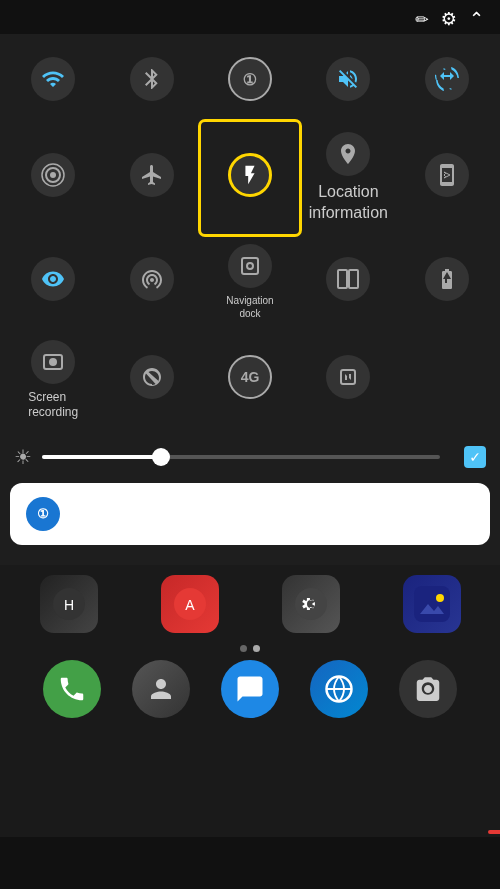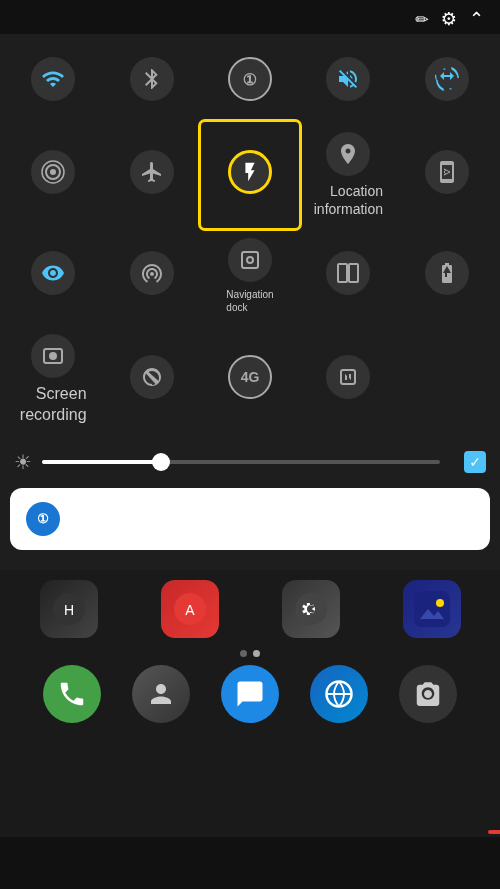--- a/index.html
+++ b/index.html
@@ -382,21 +382,21 @@
       </div>
       <span class="qs-label" style="color:#fff;"></span>
     </div>
 
     <div class="qs-item">
       <div class="qs-icon grey">
         <svg width="24" height="24" viewBox="0 0 24 24" fill="#aaa">
             <path d="M12 2C8.13 2 5 5.13 5 9c0 5.25 7 13 7 13s7-7.75 7-13c0-3.87-3.13-7-7-7zm0 9.5c-1.38 0-2.5-1.12-2.5-2.5s1.12-2.5 2.5-2.5 2.5 1.12 2.5 2.5-1.12 2.5-2.5 2.5z"></path>
           </svg>
       </div>
-      <span class="qs-label" style="font-size:14px; text-align:right; color:#ccc;">Location<br>information</span>
+      <span class="qs-label" style="font-size:16px; text-align:center; color:#ccc;">Location<br>information</span>
     </div>
 
     <div class="qs-item">
       <div class="qs-icon grey">
         <svg width="24" height="24" viewBox="0 0 24 24" fill="#aaa">
             <path d="M17 1.01L7 1c-1.1 0-2 .9-2 2v18c0 1.1.9 2 2 2h10c1.1 0 2-.9 2-2V3c0-1.1-.9-1.99-2-1.99zM17 19H7V5h10v14z"></path>
             <path d="M9 9l1.5 1.5L9 12l1.5 1.5L9 15l6-3z" fill="none" stroke="#aaa" stroke-width="1"></path>
           </svg>
       </div>
       <span class="qs-label"></span>
@@ -420,21 +420,21 @@
       <span class="qs-label"></span>
     </div>
 
     <div class="qs-item">
       <div class="qs-icon grey">
         <svg width="24" height="24" viewBox="0 0 24 24" fill="none" stroke="#aaa" stroke-width="2">
             <rect x="4" y="4" width="16" height="16" rx="2"></rect>
             <circle cx="12" cy="12" r="3"></circle>
           </svg>
       </div>
-      <span class="qs-label" style="font-size:10px; text-align:left; color:#ccc;">Navigation<br>dock</span>
+      <span class="qs-label" style="font-size:10px; text-align:center; color:#ccc;">Navigation<br>dock</span>
     </div>
 
     <div class="qs-item">
       <div class="qs-icon grey">
         <svg width="24" height="24" viewBox="0 0 24 24" fill="#aaa">
             <rect x="2" y="3" width="9" height="18" rx="1" fill="none" stroke="#aaa" stroke-width="2"></rect>
             <rect x="13" y="3" width="9" height="18" rx="1" fill="none" stroke="#aaa" stroke-width="2"></rect>
           </svg>
       </div>
       <span class="qs-label"></span>
@@ -449,21 +449,21 @@
       <span class="qs-label"></span>
     </div>
 
     <div class="qs-item">
       <div class="qs-icon grey">
         <svg width="24" height="24" viewBox="0 0 24 24" fill="#aaa">
             <rect x="3" y="5" width="18" height="14" rx="2" fill="none" stroke="#aaa" stroke-width="2"></rect>
             <circle cx="12" cy="12" r="4" fill="#aaa"></circle>
           </svg>
       </div>
-      <span class="qs-label" style="font-size:16px; text-align:right; color:#ccc;">Screen<br>recording</span>
+      <span class="qs-label" style="font-size:12px; text-align:left; color:#ccc;">Screen<br>recording</span>
     </div>
 
     <div class="qs-item">
       <div class="qs-icon grey">
         <svg width="24" height="24" viewBox="0 0 24 24" fill="#aaa">
             <path d="M12 3c-4.97 0-9 4.03-9 9s4.03 9 9 9 9-4.03 9-9-4.03-9-9-9zm0 16c-3.86 0-7-3.14-7-7 0-1.3.36-2.51.97-3.55L15.55 19.03C14.51 19.64 13.3 20 12 20zm6.03-3.45L8.45 6.97C9.49 6.36 10.7 6 12 6c3.86 0 7 3.14 7 7 0 1.3-.36 2.51-.97 3.55z"></path>
           </svg>
       </div>
       <span class="qs-label"></span>
     </div>

